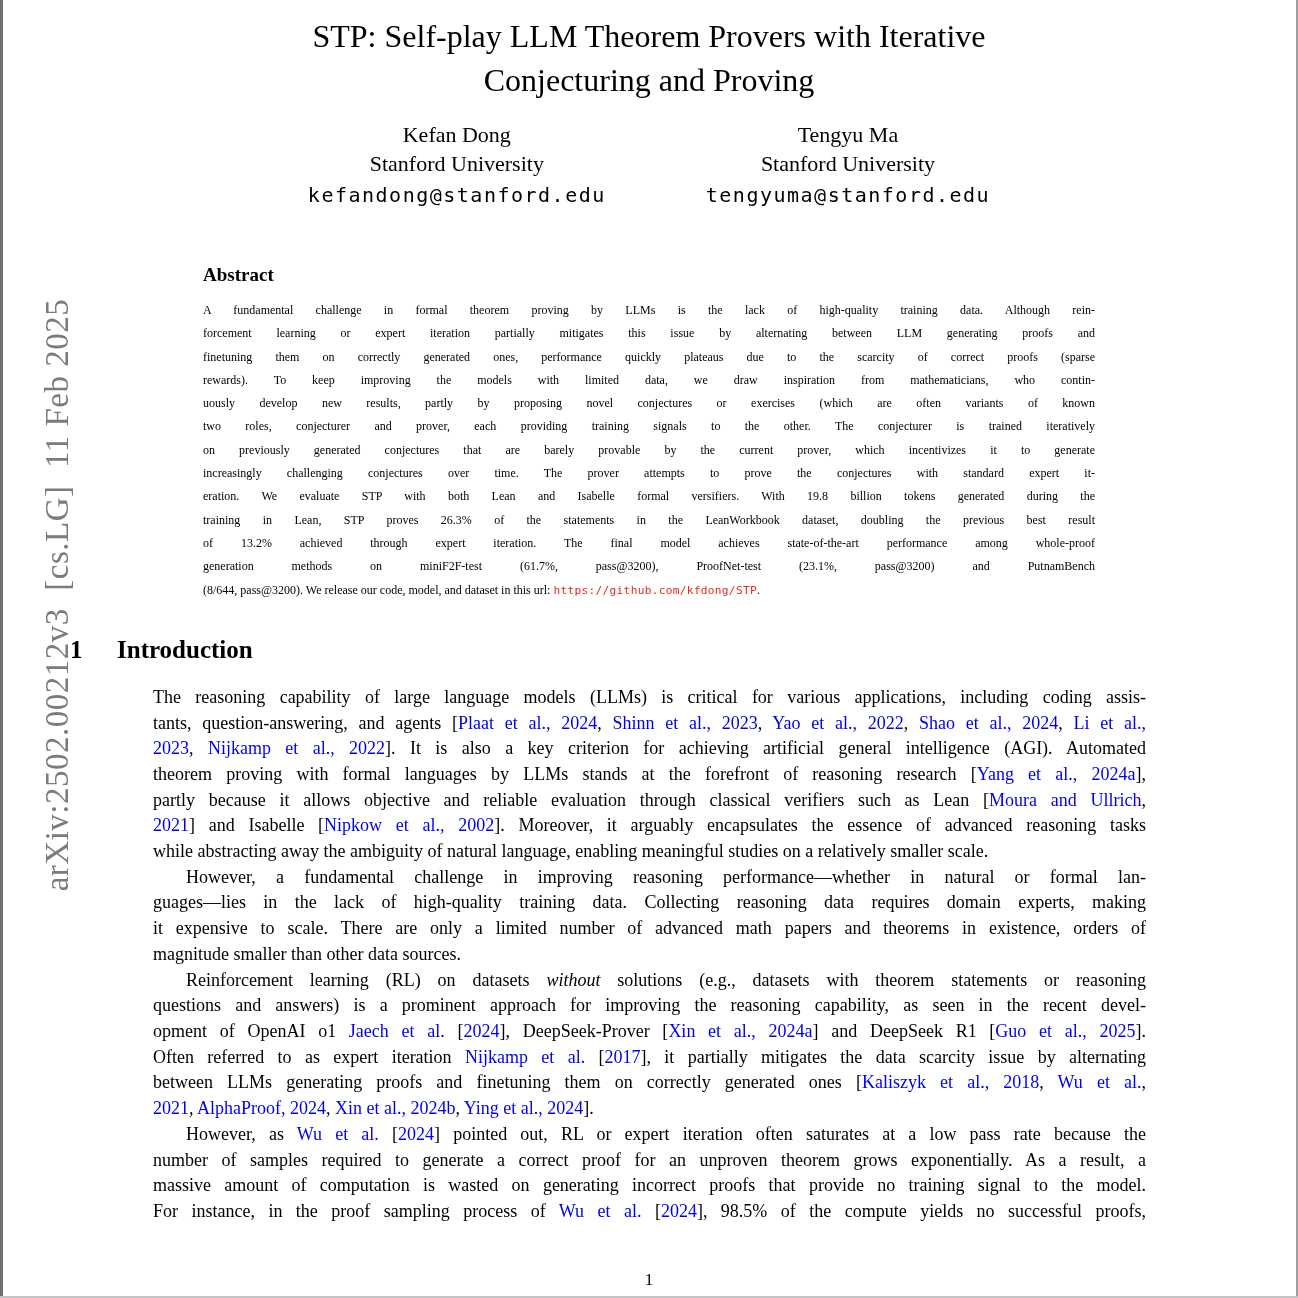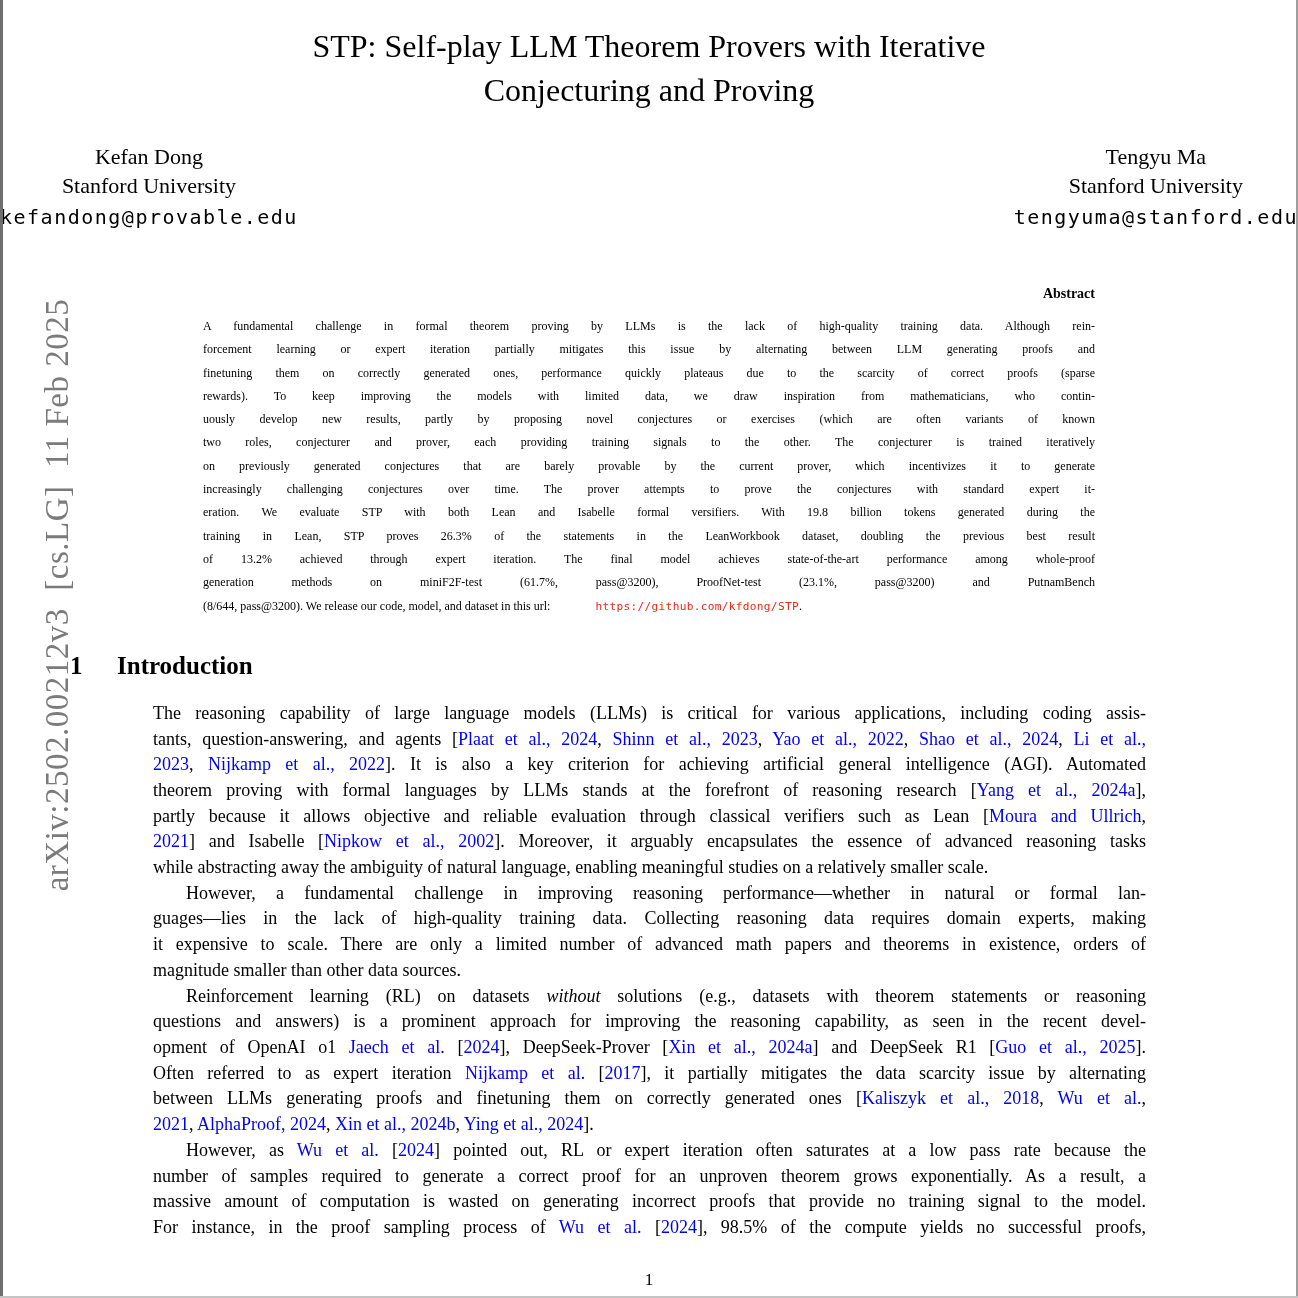--- a/index.html
+++ b/index.html
@@ -11,49 +11,49 @@
   .edge-left  { position:absolute; left:0; top:0; width:3px; height:100%; background:#6f6f6f; }
   .edge-right { position:absolute; right:0; top:0; width:2px; height:100%; background:#9e9e9e; }
   .edge-bottom{ position:absolute; left:0; bottom:0; width:100%; height:2px; background:#c4c4c4; }
 
   .watermark {
     position:absolute; left:57px; top:595px;
     transform:translate(-50%,-50%) rotate(-90deg);
     font-size:33px; color:#7b7b7b; white-space:pre; letter-spacing:0.5px;
   }
 
-  .title { margin:24px auto 0; width:1000px; text-align:center; font-size:32px; line-height:44px; }
+  .title { margin:14px auto 0; width:1000px; text-align:center; font-size:32px; line-height:44px; }
 
-  .authors { display:flex; justify-content:space-between; gap:100px; margin-top:30px; }
+  .authors { display:flex; justify-content:center; gap:100px; margin-top:18px; }
   .author  { text-align:center; font-size:22px; line-height:29px; }
   .author .email {
     font-family:"DejaVu Sans Mono", monospace; font-size:20px;
     letter-spacing:1.5px; margin-top:3px;
   }
 
   .abstract-wrap { width:892px; margin:54px auto 0; }
-  .abstract-head { text-align:right; font-weight:bold; font-size:14px; }
+  .abstract-head { text-align:left; font-weight:bold; font-size:19px; }
   .abstract-body { margin-top:13px; font-size:12px; line-height:23.3px; }
 
   .section-head { margin:34px 0 0 70px; font-size:25px; font-weight:bold; }
   .section-head .num { display:inline-block; width:47px; }
 
   .body-text { width:993px; margin:21px 0 0 153px; font-size:18px; line-height:25.7px; }
 
   .ln { text-align:justify; text-align-last:justify; white-space:normal; }
   .ln.last { text-align-last:left; }
   .ln.ind { text-indent:33px; }
 
   .sg-p {}
   .sg-i { font-style:italic; }
   .sg-c { color:var(--cite-color,#0000ee); }
   .sg-u {
     color:var(--url-color,#e8291c);
     font-family:"DejaVu Sans Mono", monospace;
-    font-size:0.93em; letter-spacing:0.3px;margin-left:42px;
+    font-size:0.93em; letter-spacing:0.3px;
   }
 
   .pageno { position:absolute; top:1270px; left:0; width:100%; text-align:center; font-size:17px; }
 </style>
 </head>
 <body>
 
 <div class="page">
   <div class="edge-left"></div>
   <div class="edge-right"></div>
@@ -63,21 +63,21 @@
 
   <div class="title">
     <div>STP: Self-play LLM Theorem Provers with Iterative</div>
     <div>Conjecturing and Proving</div>
   </div>
 
   <div class="authors">
     <div class="author">
       <div>Kefan Dong</div>
       <div>Stanford University</div>
-      <div class="email">kefandong@provable.edu</div>
+      <div class="email">kefandong@stanford.edu</div>
     </div>
     <div class="author">
       <div>Tengyu Ma</div>
       <div>Stanford University</div>
       <div class="email">tengyuma@stanford.edu</div>
     </div>
   </div>
 
   <div class="abstract-wrap">
     <div class="abstract-head">Abstract</div>

